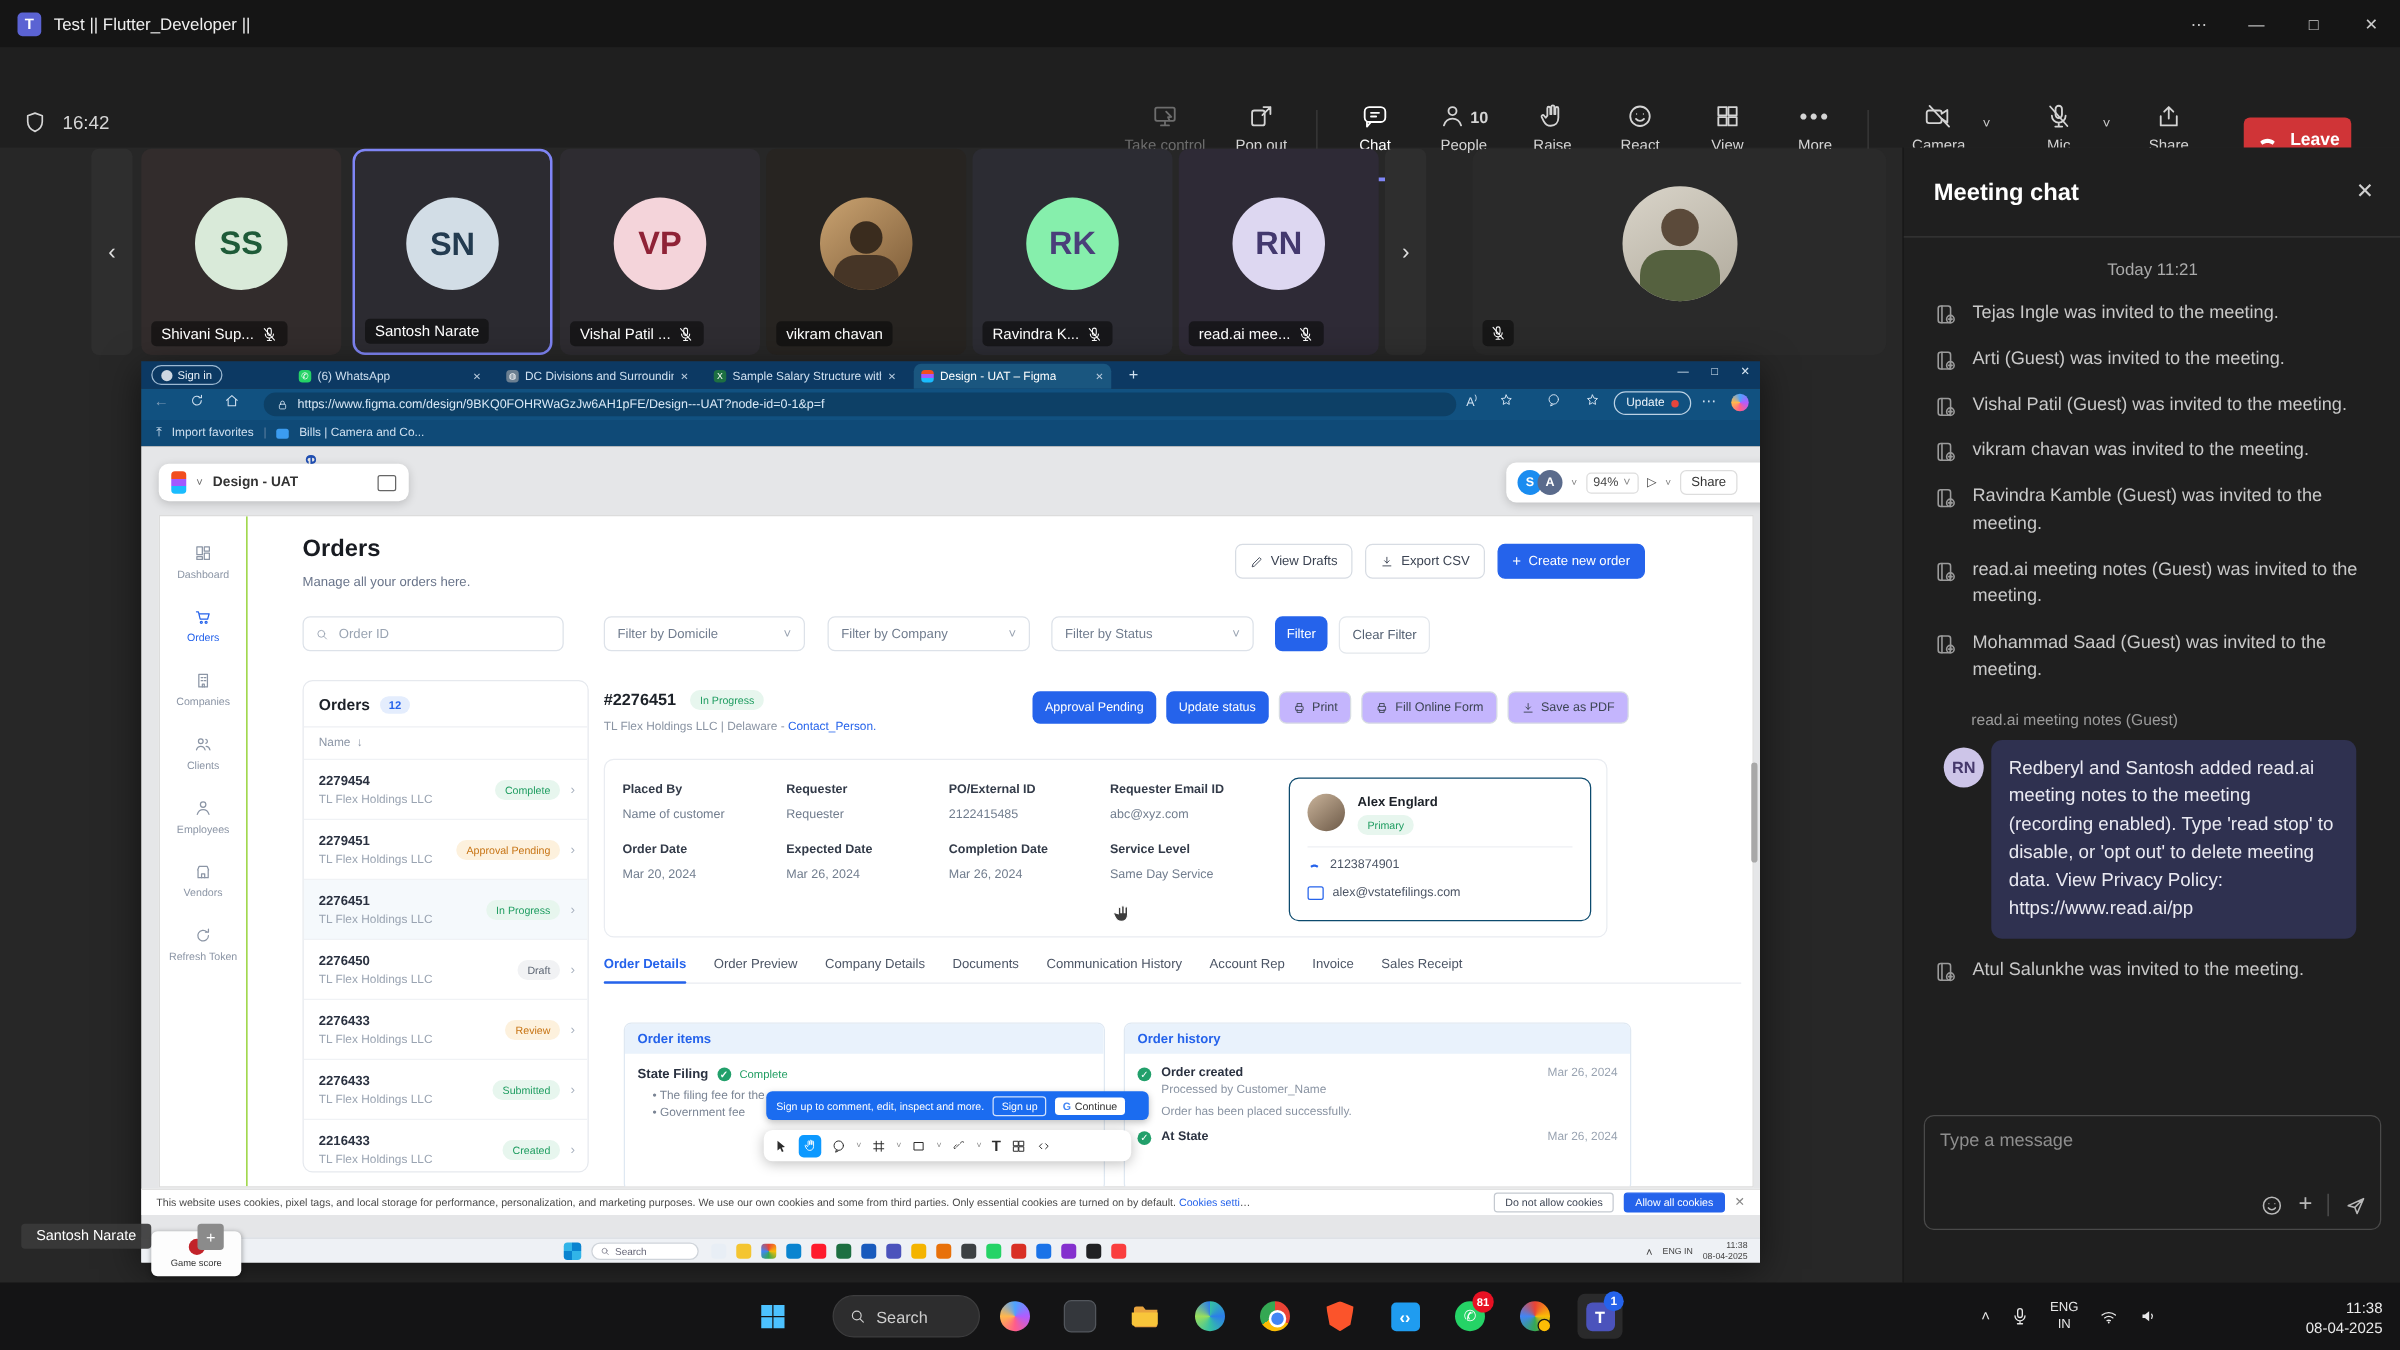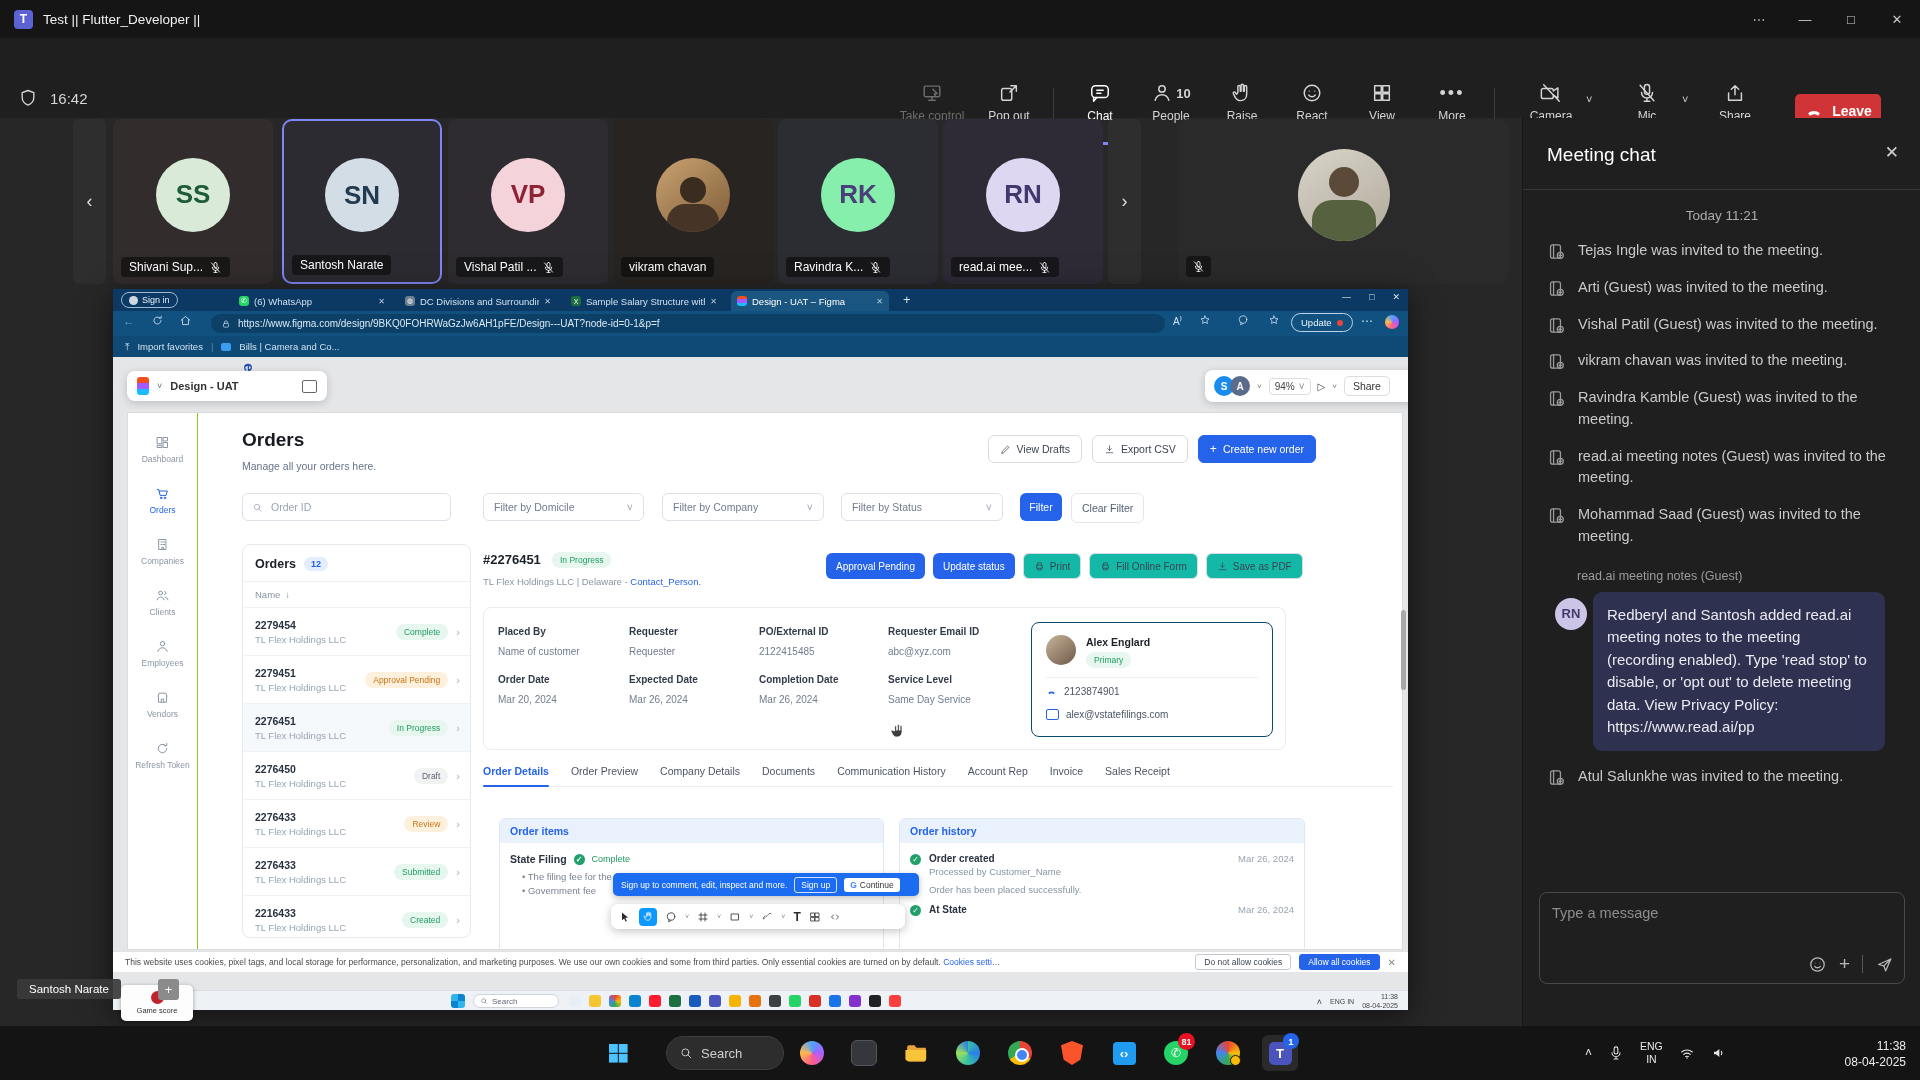--- a/index.html
+++ b/index.html
@@ -28,21 +28,21 @@
   
   .tile{position:absolute;top:119px;height:165px;border-radius:8px;overflow:hidden;}
   .tile .av{position:absolute;left:50%;top:46%;transform:translate(-50%,-50%);border-radius:50%;display:flex;align-items:center;justify-content:center;font-weight:bold;}
   .tile .av.small{width:74px;height:74px;font-size:26px;}
   .nametag{position:absolute;left:8px;bottom:7px;background:rgba(12,12,12,.62);border-radius:4px;padding:3px 8px;color:#fff;font-size:12px;display:flex;align-items:center;gap:6px;}
   .nametag svg{width:13px;height:13px;}
   .strip-chev{position:absolute;top:119px;width:33px;height:165px;background:#2e2e2e;border-radius:6px;color:#e0e0e0;font-size:18px;display:flex;align-items:center;justify-content:center;}
   .sil{position:absolute;left:50%;top:46%;transform:translate(-50%,-50%);border-radius:50%;overflow:hidden;}
   
   .chatpanel{left:1522px;top:118px;width:398px;height:908px;background:#1f1f1f;border-left:1px solid #171717;}
-  .chat-title{position:absolute;left:24px;top:26px;font-size:19px;font-weight:normal;color:#fff;}
+  .chat-title{position:absolute;left:24px;top:26px;font-size:19px;font-weight:bold;color:#fff;}
   .chat-close{position:absolute;right:22px;top:24px;color:#d0d0d0;font-size:17px;}
   .chat-div{position:absolute;left:0;top:71px;width:100%;height:1px;background:#383838;}
   .chat-date{position:absolute;left:0;top:90px;width:100%;text-align:center;color:#ababab;font-size:13.5px;}
   .msgs{position:absolute;left:24px;top:122px;width:356px;display:flex;flex-direction:column;gap:15px;}
   .sysmsg{display:flex;gap:12px;color:#c9c9c9;font-size:14.5px;line-height:1.5;}
   .sysmsg svg{width:19px;height:19px;flex-shrink:0;color:#9b9b9b;margin-top:2px;}
   .sender{margin-left:30px;color:#9b9b9b;font-size:12.5px;margin-top:6px;}
   .bubble-row{position:relative;margin-top:-6px;}
   .bubble{margin-left:46px;width:264px;background:#2f3150;border-radius:9px;padding:12px 14px;color:#eaeaf2;font-size:15px;line-height:1.5;}
   .rn-av{position:absolute;left:8px;top:6px;width:32px;height:32px;border-radius:50%;background:#cdc5e8;color:#45386b;font-size:13px;font-weight:bold;display:flex;align-items:center;justify-content:center;}
@@ -96,21 +96,21 @@
   .ochev{color:#aab3c0;font-size:11px;margin-left:8px;}
   .st-g{background:#e7f6ee;color:#1f9d61;}
   .st-o{background:#fdf1dd;color:#c77414;}
   .st-gy{background:#f1f2f4;color:#5b6472;}
   .dnum{position:absolute;left:355px;top:139px;font-size:13px;font-weight:bold;color:#1c2128;}
   .dsub{position:absolute;left:355px;top:163px;font-size:9.5px;color:#8a94a3;}
   .dsub a{color:#2563eb;text-decoration:none;}
   .dbtn{height:26px;border-radius:6px;font-size:10px;display:flex;align-items:center;gap:5px;padding:0 10px;box-sizing:border-box;}
   .dbtn svg{width:11px;height:11px;}
   .dbtn.blue{background:#2563eb;color:#fff;}
-  .dbtn.white{background:#14b8a6;border:1px solid #d7dce3;color:#3c4453;}
+  .dbtn.white{background:#c4b5fd;border:1px solid #d7dce3;color:#3c4453;}
   .fieldcard{position:absolute;left:355px;top:194px;width:801px;height:141px;border:1px solid #e9ecf1;border-radius:8px;background:#fff;}
   .flab{position:absolute;font-size:10px;font-weight:bold;color:#333b49;}
   .fval{position:absolute;font-size:10px;color:#717d8e;}
   .ccard{position:absolute;left:547px;top:14px;width:240px;height:113px;border:1px solid #0c4a6e;border-radius:8px;background:#fff;}
   .tabsrow{position:absolute;left:355px;top:352px;width:910px;display:flex;gap:22px;border-bottom:1px solid #e9ecf1;padding-bottom:9px;font-size:10.5px;color:#4c5565;}
   .tabsrow .t.active{color:#2563eb;font-weight:bold;position:relative;}
   .tabsrow .t.active::after{content:"";position:absolute;left:0;right:0;bottom:-10px;height:2px;background:#2563eb;border-radius:2px;}
   .panel{position:absolute;top:405px;border:1px solid #dfe8f2;border-radius:6px;background:#fff;overflow:hidden;}
   .panel-h{background:#e9f2fc;color:#2563eb;font-size:10.5px;font-weight:bold;padding:6px 10px;}
   .gcheck{display:inline-flex;width:11px;height:11px;border-radius:50%;background:#22a06b;color:#fff;font-size:8px;align-items:center;justify-content:center;flex-shrink:0;}

